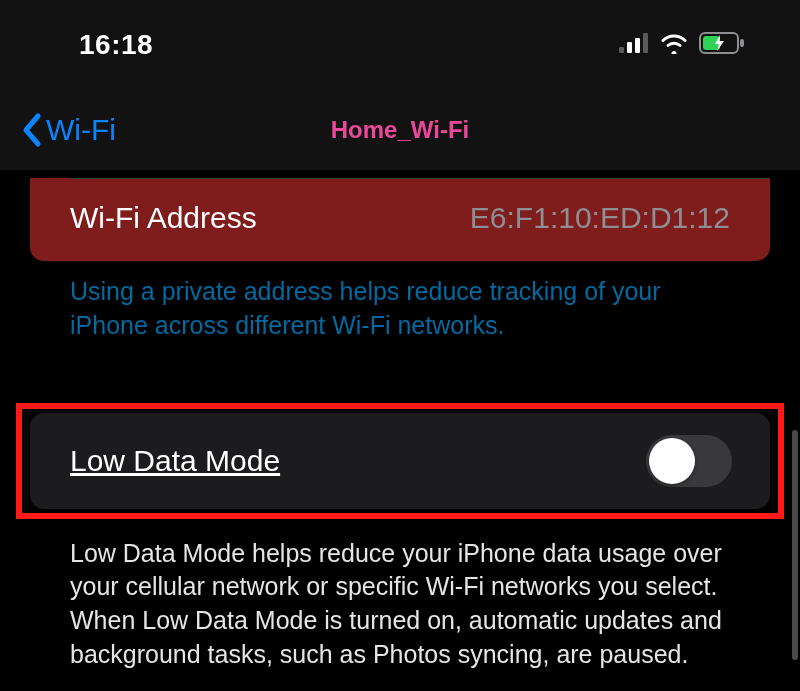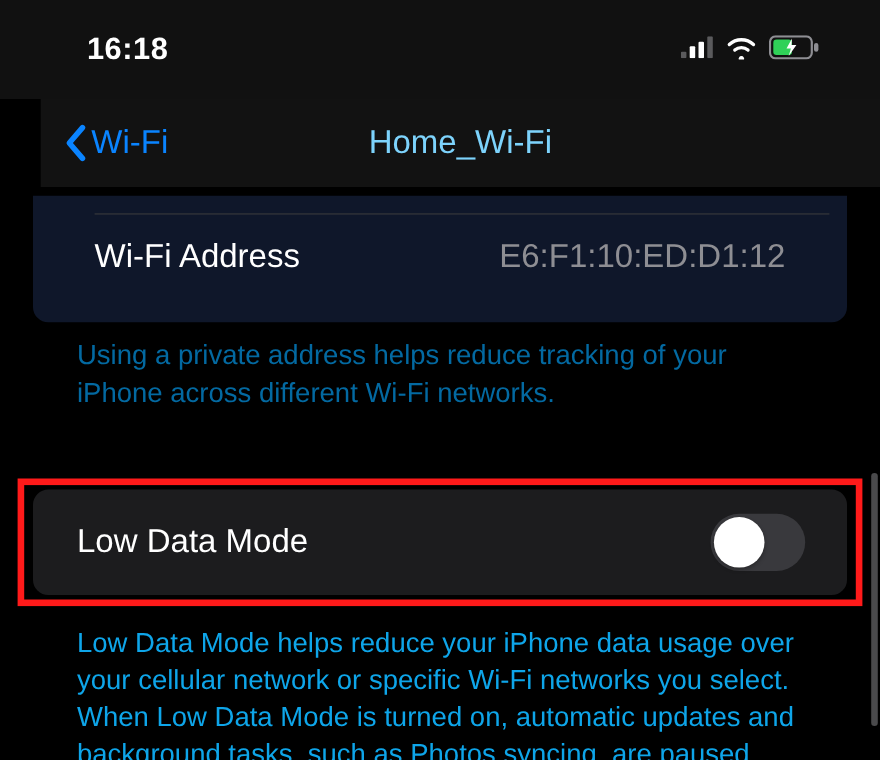--- a/index.html
+++ b/index.html
@@ -39,50 +39,49 @@
   }
   
   
   .nav-bar {
     height: 80px;
     display: flex;
     align-items: center;
     position: relative;
     background: #121212;
     padding: 0 20px;
-    margin-left: 37px;
   }
   .back-button {
     display: flex;
     align-items: center;
     color: #0a84ff;
     font-size: 30px;
     gap: 4px;
   }
   .back-chevron svg {
     display: block;
   }
   .nav-title {
     position: absolute;
     left: 50%;
     transform: translateX(-50%);
-    font-size: 30px;
-    font-weight: 400;
-    color: #7dd3fc;
+    font-size: 24px;
+    font-weight: 700;
+    color: #ec4899;
   }
   
   
   .content {
     padding: 0 30px;
   }
   
   .row-card {
-    background: #0f172a;
+    background: #7f1d1d;
     border-radius: 0 0 14px 14px;
-    padding: 16px;
+    padding: 0;
     margin-top: 8px;
   }
   .row-divider {
     height: 1px;
     background: #3a3a3c;
     margin-left: 40px;
   }
   .row {
     display: flex;
     align-items: center;
@@ -114,20 +113,21 @@
   .highlight-wrapper {
     border: 6px solid #ff1a1a;
     border-radius: 0;
     margin: 0 -14px;
     padding: 0;
   }
   .row-card-2 {
     background: #1c1c1e;
     border-radius: 14px;
     margin: 4px 8px;
+    text-decoration: underline;
   }
   .row2 {
     display: flex;
     align-items: center;
     justify-content: space-between;
     padding: 22px 38px 22px 40px;
   }
   .row2-label {
     font-size: 30px;
     color: #ffffff;
@@ -146,21 +146,21 @@
     top: 3px;
     left: 3px;
     width: 46px;
     height: 46px;
     background: #ffffff;
     border-radius: 50%;
     box-shadow: 0 2px 4px rgba(0,0,0,0.3);
   }
   
   .desc2 {
-    color: #0ea5e9;
+    color: #e5e5e5;
     font-size: 25px;
     line-height: 1.35;
     padding: 18px 40px 0 40px;
   }
 
   .scroll-indicator {
     position: absolute;
     right: 2px;
     top: 430px;
     width: 6px;

